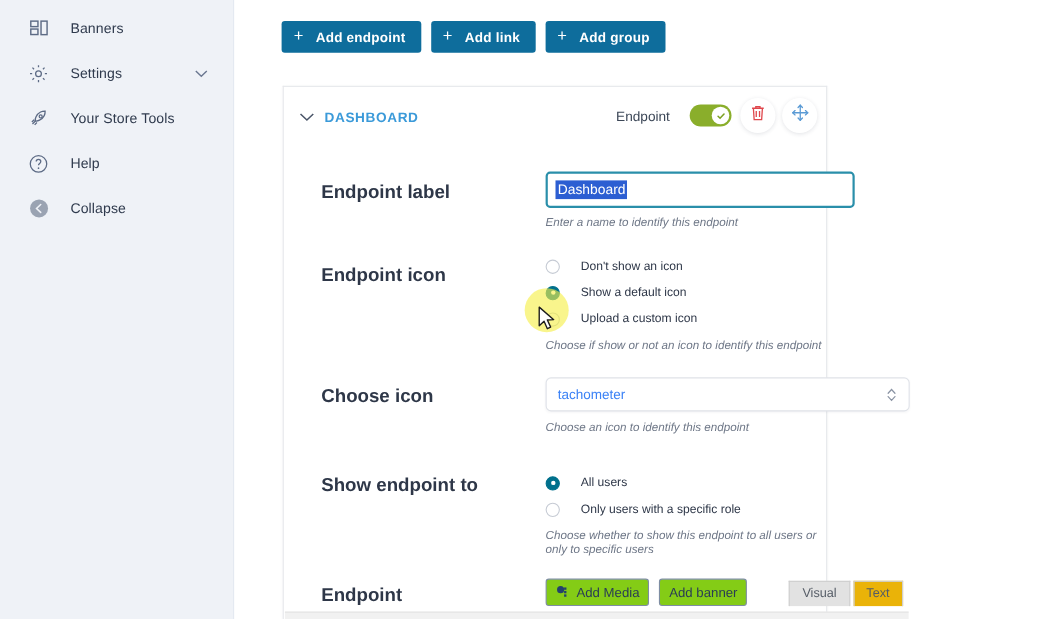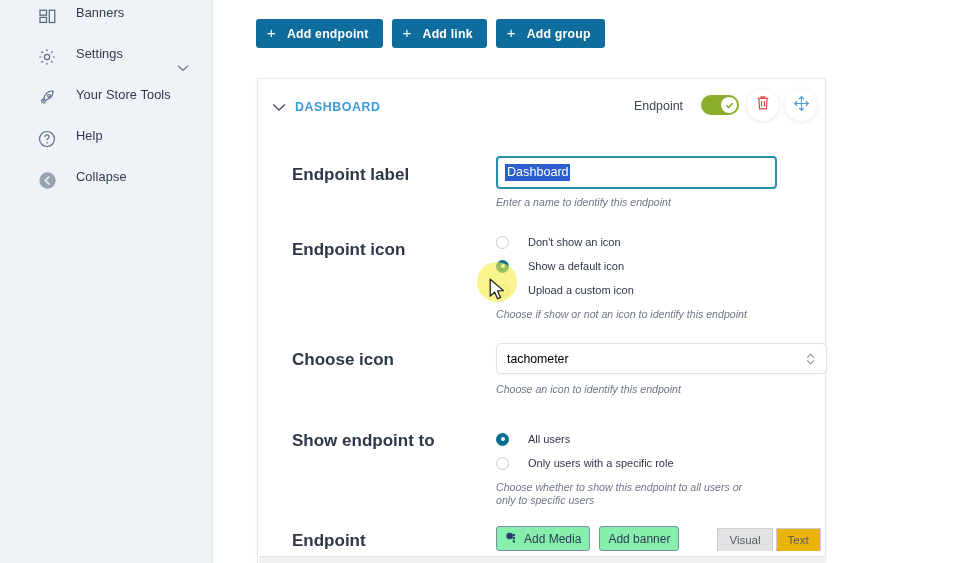--- a/index.html
+++ b/index.html
@@ -13,22 +13,22 @@
 
   
   #sidebar {
     position: absolute; left: 0; top: 0;
     width: 213px; height: 563px;
     background: #eff2f7;
     border-right: 1px solid #e2e7ef;
   }
   .side-item {
     position: absolute; left: 0; width: 213px; height: 41px;
-    display: flex; align-items: flex-start;
-    padding-left: 36px;
+    display: flex; align-items: center;
+    padding-left: 24px;
     cursor: pointer;
   }
   .side-ico {
     width: 22px; height: 22px; flex: 0 0 22px;
     display: flex; align-items: center; justify-content: center;
     color: #5d6b85;
   }
   .side-ico svg { display: block; }
   .side-label {
     margin-left: 18px;
@@ -69,21 +69,21 @@
   }
   .tb-plus {
     font-size: 15px; font-weight: normal;
     margin-right: 11px; line-height: 1;
     position: relative; top: -1px;
   }
 
   
   #card {
     position: absolute; left: 44px; top: 78px;
-    width: 569px; height: 485px;
+    width: 495px; height: 485px;
     background: #ffffff;
     border: 1px solid #e6e8ec;
     border-bottom: none;
     box-shadow: 0 1px 3px rgba(30,40,60,.055);
   }
 
   
   #card-header {
     position: relative; height: 52px;
   }
@@ -181,37 +181,37 @@
     white-space: nowrap;
   }
 
   .select-box {
     width: 331px; height: 31px;
     border: 1px solid #dfe2e8;
     border-radius: 5px;
     background: #fff;
     display: flex; align-items: center;
     padding: 0 10px;
-    font-size: 12.3px; color: #000000;
+    font-size: 12.3px; color: #3b82f6;
     cursor: pointer;
     position: relative;
     box-shadow: 0 1px 2px rgba(40,50,70,.04);
   }
   .select-arrows {
     position: absolute; right: 11px; top: 50%;
     transform: translateY(-50%);
     color: #8a93a3; line-height: 0;
   }
 
   
   .cbtn {
     height: 25px;
     border: 1px solid #7e8da3;
     border-radius: 3px;
-    background: #86efac;
+    background: #84cc16;
     color: #2a3c55;
     font-family: "Liberation Sans", sans-serif;
     font-size: 12px;
     display: inline-flex; align-items: center;
     padding: 0 8px; cursor: pointer;
   }
   .cbtn .mico { margin-right: 6px; display: flex; }
   .tab-btn {
     height: 23px;
     background: #e2e2e2;

